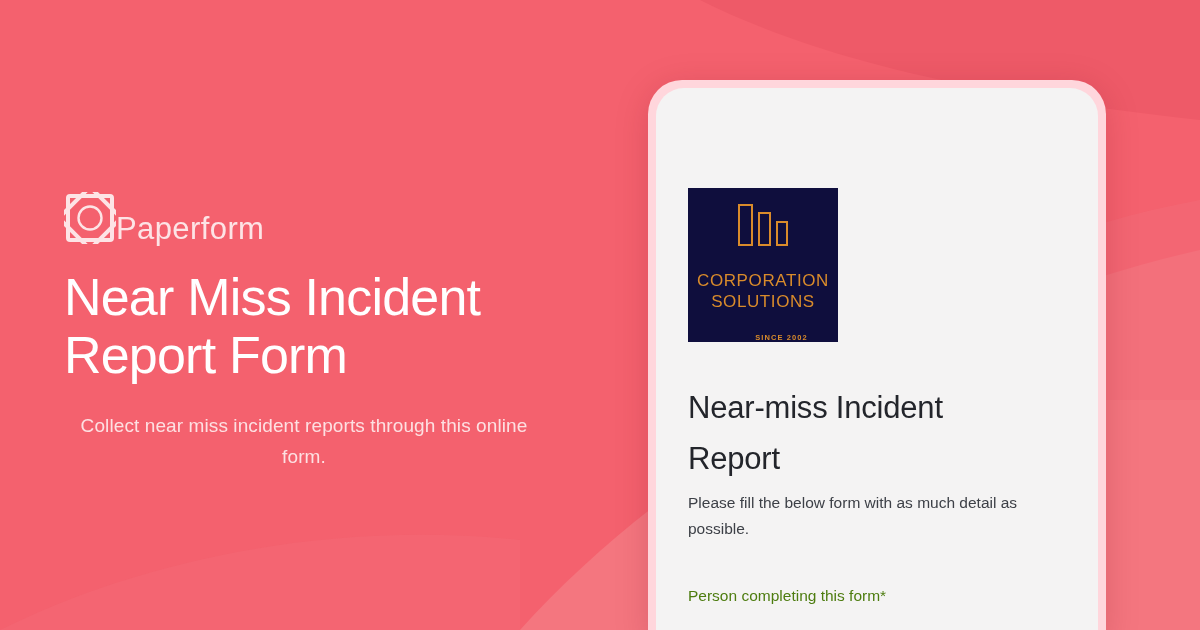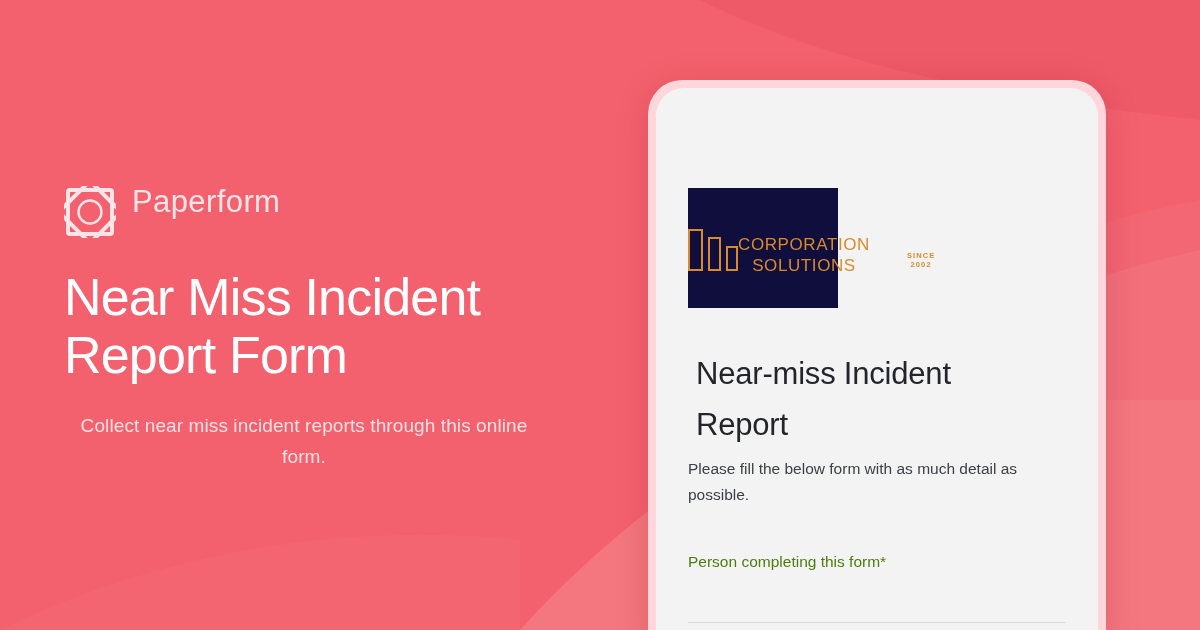--- a/index.html
+++ b/index.html
@@ -34,22 +34,21 @@
   
   .hero {
     position: absolute;
     left: 64px;
     top: 186px;
     width: 560px;
   }
 
   .brand {
     display: flex;
-    align-items: flex-start;
-    gap: 16px;
+    align-items: flex-end;
     height: 58px;
   }
   .brand-mark {
     width: 52px;
     height: 52px;
     flex: 0 0 52px;
     position: relative;
   }
   .brand-mark svg { display: block; width: 52px; height: 52px; }
   .brand-name {
@@ -107,23 +106,24 @@
     background: #f4f3f3;
     overflow: hidden;
   }
 
   .card-inner {
     padding: 100px 32px 0 32px;
   }
 
   .company-logo {
     width: 150px;
-    height: 120px;
+    height: 154px;
     background: #0f0e3d;
     display: flex;
+    flex-direction: column;
     align-items: center;
     justify-content: space-between;
     padding-top: 14px;
     box-sizing: border-box;
   }
   .logo-bars {
     display: flex;
     align-items: flex-end;
     gap: 5px;
     height: 44px;
@@ -150,21 +150,21 @@
     margin-top: 9px;
     color: #d98b2b;
     font-size: 7.5px;
     font-weight: 700;
     letter-spacing: 1.1px;
     text-align: center;
     padding-left: 37px;
   }
 
   .form-title {
-    margin: 40px 0 0 8px;
+    margin: 40px 0 0 0;
     font-size: 31px;
     line-height: 51px;
     font-weight: 400;
     color: #23252b;
     letter-spacing: -0.2px;
     max-width: 330px;
   }
   .form-desc {
     margin: 6px 0 0 0;
     font-size: 15.5px;

